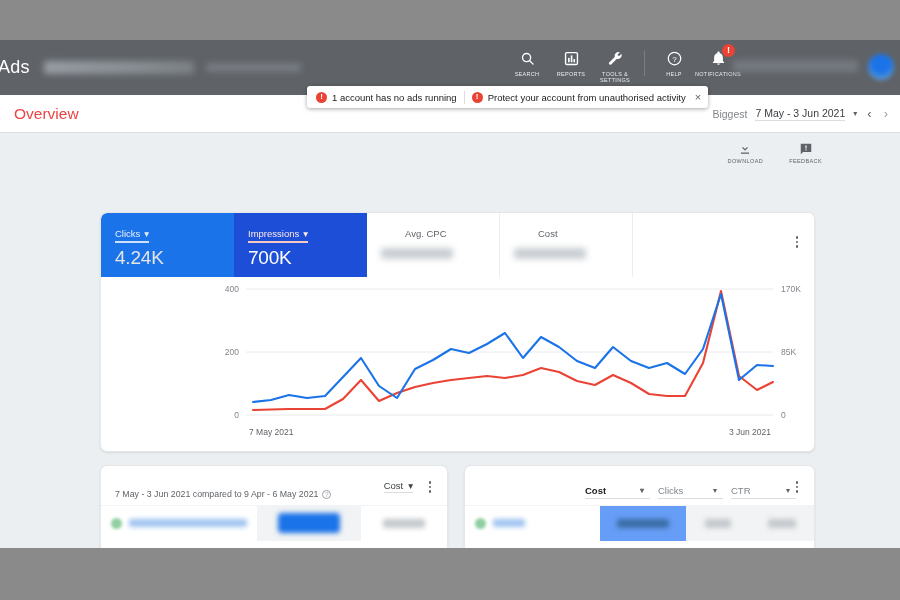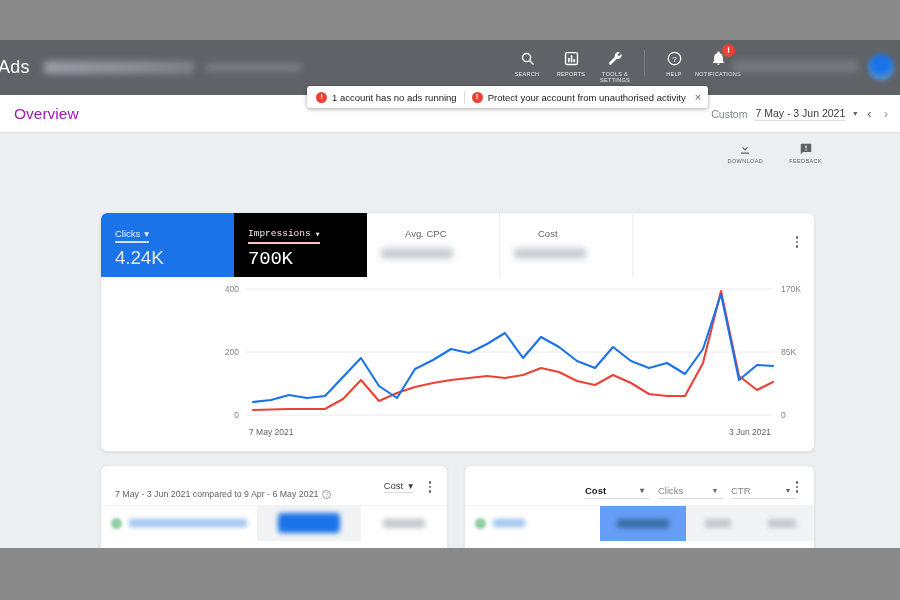--- a/index.html
+++ b/index.html
@@ -139,21 +139,21 @@
   
   .titlerow {
     height: 38px;
     background: #fff;
     border-bottom: 1px solid #e0e0e0;
     display: flex;
     align-items: center;
     padding: 0 10px 0 14px;
     position: relative;
   }
-  .pagetitle { font-size: 15.5px; color: #a21caf; }
+  .pagetitle { font-size: 15.5px; color: #ef4444; }
   .daterange {
     margin-left: auto;
     display: flex; align-items: center; gap: 8px;
     font-size: 10.5px; color: #3c4043;
   }
   .dr-label { color: #80868b; }
   .dr-value {
     border-bottom: 1px solid #dadce0;
     padding-bottom: 1px;
     cursor: pointer;
@@ -201,21 +201,21 @@
   }
   .metric .m-label {
     font-size: 9.5px;
     display: inline-flex; align-items: center; gap: 4px;
     padding-bottom: 2px;
   }
   .metric .m-value { font-size: 19px; margin-top: 4px; letter-spacing: -.2px; }
   .metric.blue { background: #1a73e8; border-right: none; border-top-left-radius: 6px; }
   .metric.blue .m-label { color: #e8f0fe; border-bottom: 2px solid #cfe0fb; }
   .metric.blue .m-value { color: #e5e5e5; }
-  .metric.red { background: #000000; border-right: none; font-family: Liberation Mono, monospace; }
+  .metric.red { background: #1d4ed8; border-right: none; }
   .metric.red .m-label { color: #fde8e6; border-bottom: 2px solid #f8c6c1; }
   .metric.red .m-value { color: #fff; }
   .metric.plain .m-label { color: #5f6368; margin-left: 24px; }
   .blurval {
     margin-top: 7px;
     width: 72px; height: 11px;
     background: #c9ced3;
     border-radius: 2px;
     filter: blur(3.2px);
   }
@@ -403,21 +403,21 @@
     <span class="notice-item">
       <span class="err-dot">!</span>
       <span>Protect your account from unauthorised activity</span>
     </span>
     <span class="notice-close">×</span>
   </div>
 
   <div class="titlerow">
     <span class="pagetitle">Overview</span>
     <div class="daterange">
-      <span class="dr-label">Custom</span>
+      <span class="dr-label">Biggest</span>
       <span class="dr-value">7 May - 3 Jun 2021</span>
       <span class="caret">▾</span>
       <span class="chev active">‹</span>
       <span class="chev">›</span>
     </div>
   </div>
 
   <div class="actionrow">
     <div class="action">
       <span class="glyph">

